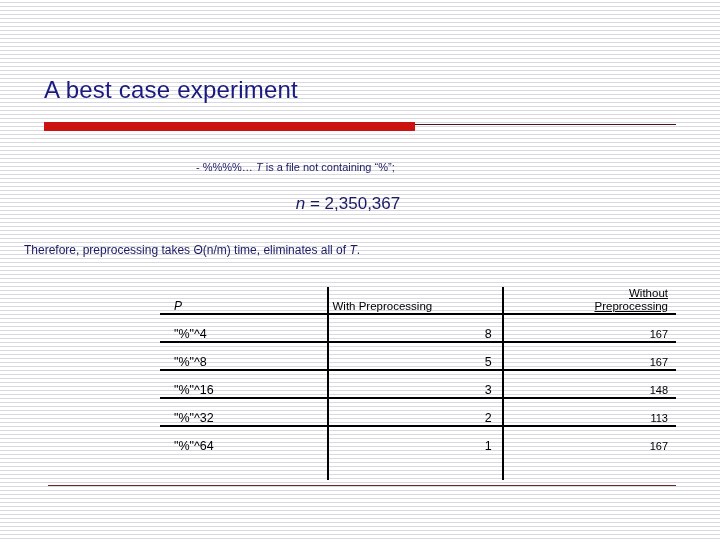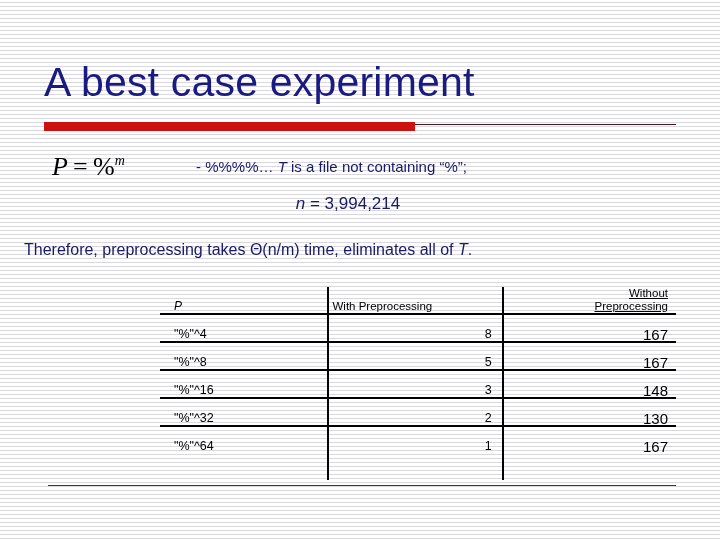--- a/index.html
+++ b/index.html
@@ -28,23 +28,23 @@
       #d8d8de 3px,
       #ffffff 3px,
       #ffffff 4px
     );
   }
 
   
   .slide-title {
     position: absolute;
     left: 44px;
-    top: 62px;
+    top: 70px;
     width: 640px;
-    font-size: 41px;
+    font-size: 24px;
     line-height: 40px;
     color: #1a1a80;
     letter-spacing: 0.2px;
     white-space: nowrap;
   }
 
   
   .rule-thin-top {
     position: absolute;
     left: 44px;
@@ -84,21 +84,21 @@
   }
   .formula .pct {
     font-style: normal;
   }
 
   
   .line-desc {
     position: absolute;
     left: 196px;
     top: 155px;
-    font-size: 15px;
+    font-size: 11px;
     line-height: 24px;
     color: #1a1a66;
     white-space: nowrap;
   }
   .line-desc .ital {
     font-style: italic;
   }
 
   .line-n {
     position: absolute;
@@ -112,21 +112,21 @@
     white-space: nowrap;
   }
   .line-n .ital {
     font-style: italic;
   }
 
   .line-therefore {
     position: absolute;
     left: 24px;
     top: 238px;
-    font-size: 16px;
+    font-size: 12px;
     line-height: 24px;
     color: #1a1a66;
     white-space: nowrap;
   }
   .line-therefore .ital {
     font-style: italic;
   }
 
   
   #results-table {
@@ -181,21 +181,21 @@
     font-size: 12.5px;
   }
   .cell-num {
     text-align: right;
     padding-right: 8px !important;
     font-size: 12.5px;
   }
   .cell-wout {
     text-align: right;
     padding-right: 8px !important;
-    font-size: 15px;
+    font-size: 11px;
   }
   
 
   
   .vrule {
     position: absolute;
     top: 287px;
     width: 2px;
     height: 193px;
     background-color: #000000;
@@ -216,30 +216,27 @@
 </head>
 <body>
 
 <div id="slide">
 
   <div class="slide-title">A best case experiment</div>
 
   <div class="rule-thin-top"></div>
   <div class="rule-red-bar"></div>
 
-  <div class="formula">
-    <span>P</span><span class="eq"> </span><span class="eq">=</span><span class="eq"> </span><span class="pct">%</span><span class="sup">m</span>
-  </div>
 
   <div class="line-desc">
     <span>- %%%%… </span><span class="ital">T</span><span> is a file not containing “%”;</span>
   </div>
 
   <div class="line-n">
-    <span class="ital">n</span><span> = 3,994,214</span>
+    <span class="ital">n</span><span> = 2,350,367</span>
   </div>
 
   <div class="line-therefore">
     <span>Therefore, preprocessing takes Θ(n/m) time, eliminates all of </span><span class="ital">T</span><span>.</span>
   </div>
 
   <table id="results-table">
     <tbody>
       <tr class="hdr-row">
         <td class="col-p hdr-p">P</td>
@@ -261,21 +258,21 @@
         <td class="cell-wout">167</td>
       </tr>
       <tr class="body-row">
         <td class="cell-p">"%"^16</td>
         <td class="cell-num">3</td>
         <td class="cell-wout">148</td>
       </tr>
       <tr class="body-row">
         <td class="cell-p">"%"^32</td>
         <td class="cell-num">2</td>
-        <td class="cell-wout">130</td>
+        <td class="cell-wout">113</td>
       </tr>
       <tr class="body-row">
         <td class="cell-p">"%"^64</td>
         <td class="cell-num">1</td>
         <td class="cell-wout">167</td>
       </tr>
     </tbody>
   </table>
 
   <div class="vrule vrule-1"></div>

